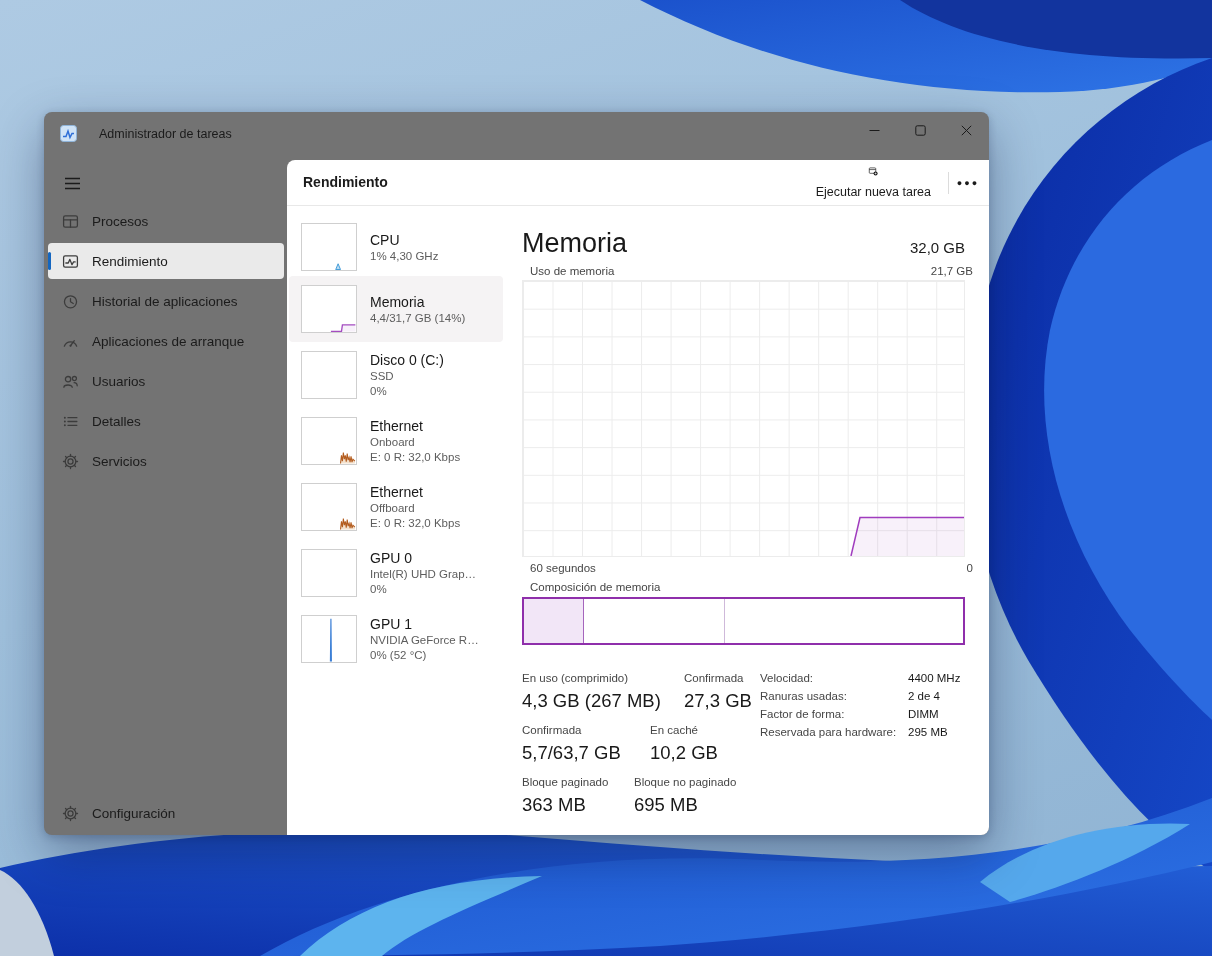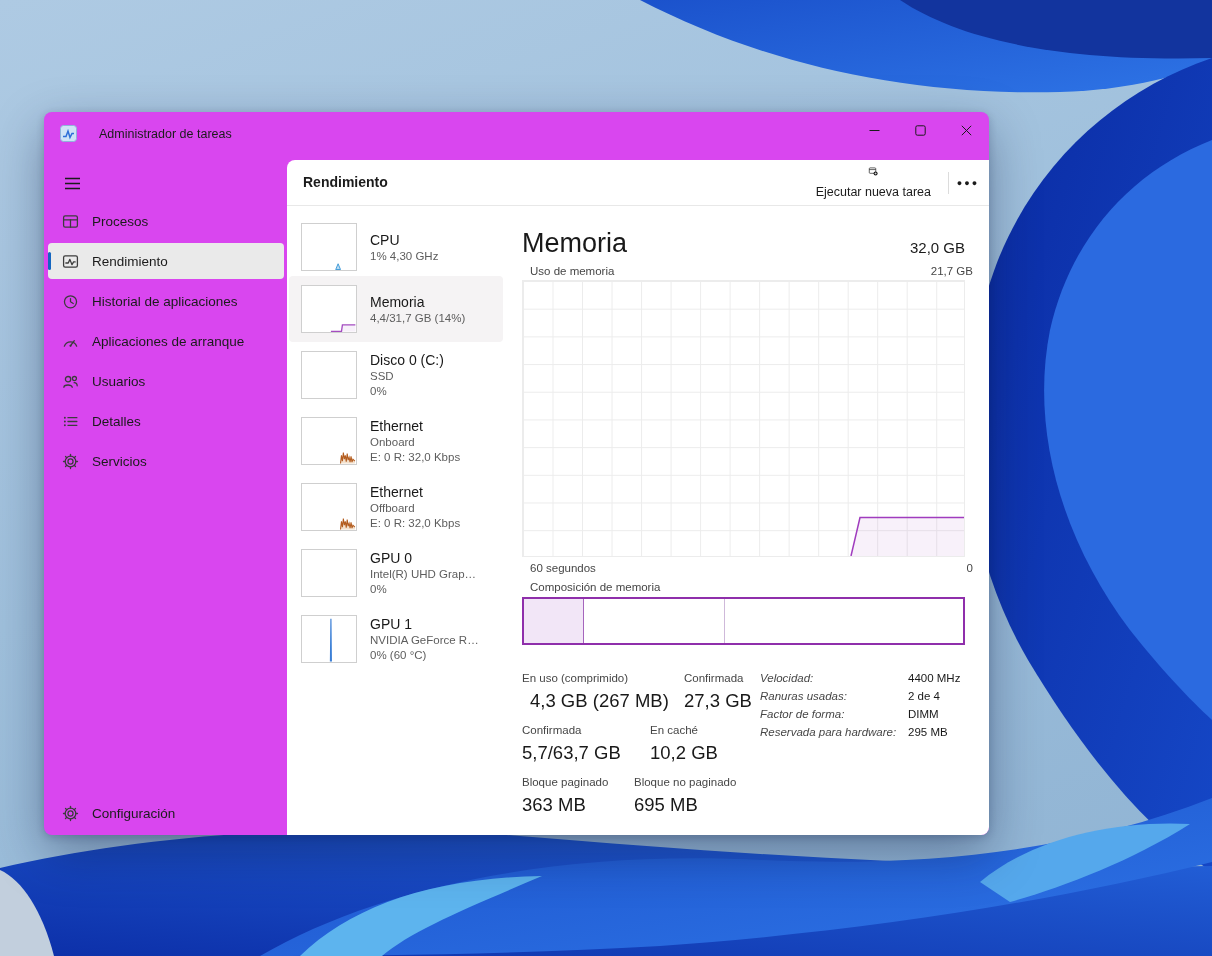--- a/index.html
+++ b/index.html
@@ -6,21 +6,21 @@
   html,body { width:1212px; height:956px; overflow:hidden;
     font-family:"Liberation Sans","DejaVu Sans",sans-serif; }
   body { position:relative;
     background:linear-gradient(160deg,#aecae3 0%,#9fc0dc 45%,#8fb3d3 100%); }
 
   
   .wallpaper { position:absolute; inset:0; z-index:0; }
 
   
   .win { position:absolute; left:44px; top:112px; width:945px; height:723px;
-    background:#d946ef; border-radius:8px; z-index:2;
+    background:#737373; border-radius:8px; z-index:2;
     box-shadow:0 18px 50px rgba(10,20,60,.38), 0 2px 8px rgba(10,20,60,.20);
     overflow:hidden; color:#1b1b1b; }
 
   
   .titlebar { position:absolute; left:0; top:0; right:0; height:46px; }
   .app-ico { position:absolute; left:16px; top:13px; width:17px; height:17px; }
   .app-title { position:absolute; left:55px; top:15px; font-size:12.5px; color:#1b1b1b; }
   .winctl { position:absolute; right:0; top:0; height:36px; display:flex; }
   .wbtn { width:46px; height:36px; display:flex; align-items:center; justify-content:center; cursor:default; }
 
@@ -79,21 +79,21 @@
   .compbar { position:absolute; left:17px; top:391px; width:443px; height:48px;
     border:2px solid #8f2fab; background:#fff; }
   .seg-inuse { position:absolute; left:0; top:0; bottom:0; width:60px;
     background:rgba(158,59,191,.13); border-right:1px solid #a565bd; }
   .seg-div2 { position:absolute; left:200px; top:0; bottom:0; width:1px; background:#cfb9da; }
 
   
   .stats { position:absolute; left:17px; top:464px; width:443px; height:170px; font-size:0; }
   .slabel { position:absolute; font-size:11.5px; color:#464646; white-space:nowrap; }
   .sval { position:absolute; font-size:18.5px; color:#191919; white-space:nowrap; }
-  .hlabel { position:absolute; font-size:11.5px; color:#464646; white-space:nowrap;font-style:italic; }
+  .hlabel { position:absolute; font-size:11.5px; color:#464646; white-space:nowrap; }
   .hval { position:absolute; font-size:11.5px; color:#191919; white-space:nowrap; }
 
   svg { display:block; }
 </style>
 </head>
 <body>
 
 <div class="wallpaper">
   <svg width="1212" height="956" viewBox="0 0 1212 956">
     <defs>
@@ -351,21 +351,21 @@
         </div>
       </div>
 
       <div class="prow">
         <svg class="thumb" viewBox="0 0 56 48">
           <polyline points="29.5,47.5 30,3 30.5,47.5" fill="none" stroke="#3b7fd6" stroke-width="1.2"></polyline>
         </svg>
         <div class="pmeta">
           <div class="pname">GPU 1</div>
           <div class="psub">NVIDIA GeForce R…</div>
-          <div class="psub">0% (60 °C)</div>
+          <div class="psub">0% (52 °C)</div>
         </div>
       </div>
     </div>
 
     <div class="detail">
       <div class="mem-title">Memoria</div>
       <div class="mem-total">32,0 GB</div>
 
       <div class="row-label usage-label">Uso de memoria</div>
       <div class="row-label scale-max">21,7 GB</div>
@@ -381,21 +381,21 @@
       <div class="row-label time-right">0</div>
 
       <div class="row-label comp-label">Composición de memoria</div>
       <div class="compbar">
         <div class="seg-inuse"></div>
         <div class="seg-div2"></div>
       </div>
 
       <div class="stats">
         <span class="slabel" style="left:0;top:2px">En uso (comprimido)</span>
-        <span class="sval" style="left:8px;top:20px">4,3 GB (267 MB)</span>
+        <span class="sval" style="left:0;top:20px">4,3 GB (267 MB)</span>
         <span class="slabel" style="left:162px;top:2px">Confirmada</span>
         <span class="sval" style="left:162px;top:20px">27,3 GB</span>
 
         <span class="slabel" style="left:0;top:54px">Confirmada</span>
         <span class="sval" style="left:0;top:72px">5,7/63,7 GB</span>
         <span class="slabel" style="left:128px;top:54px">En caché</span>
         <span class="sval" style="left:128px;top:72px">10,2 GB</span>
 
         <span class="slabel" style="left:0;top:106px">Bloque paginado</span>
         <span class="sval" style="left:0;top:124px">363 MB</span>

